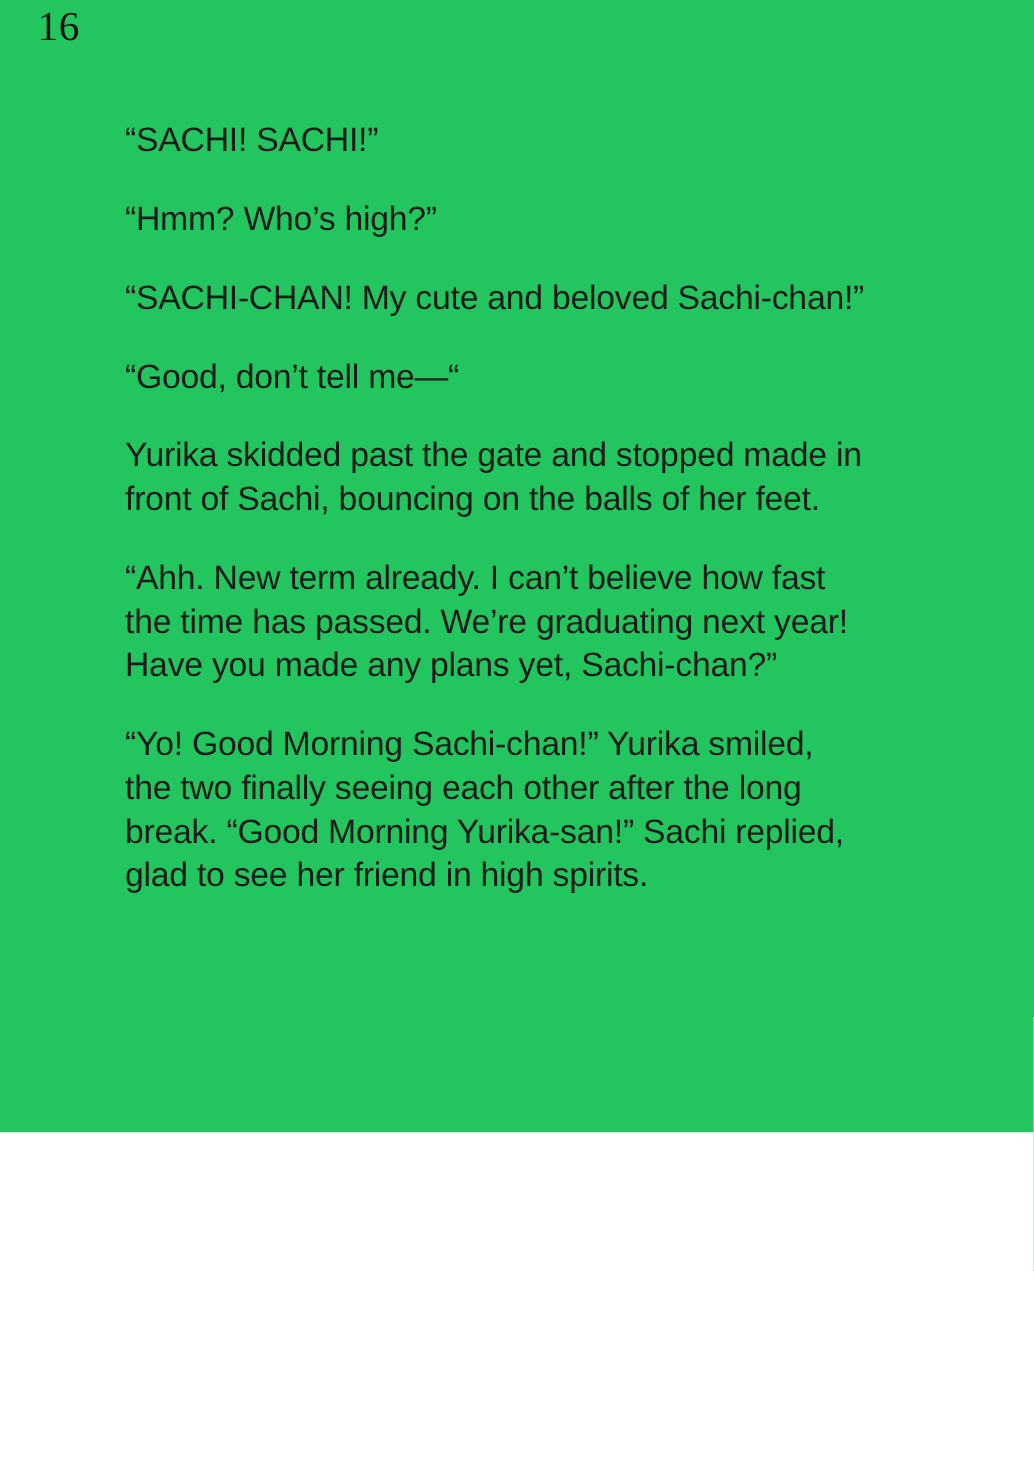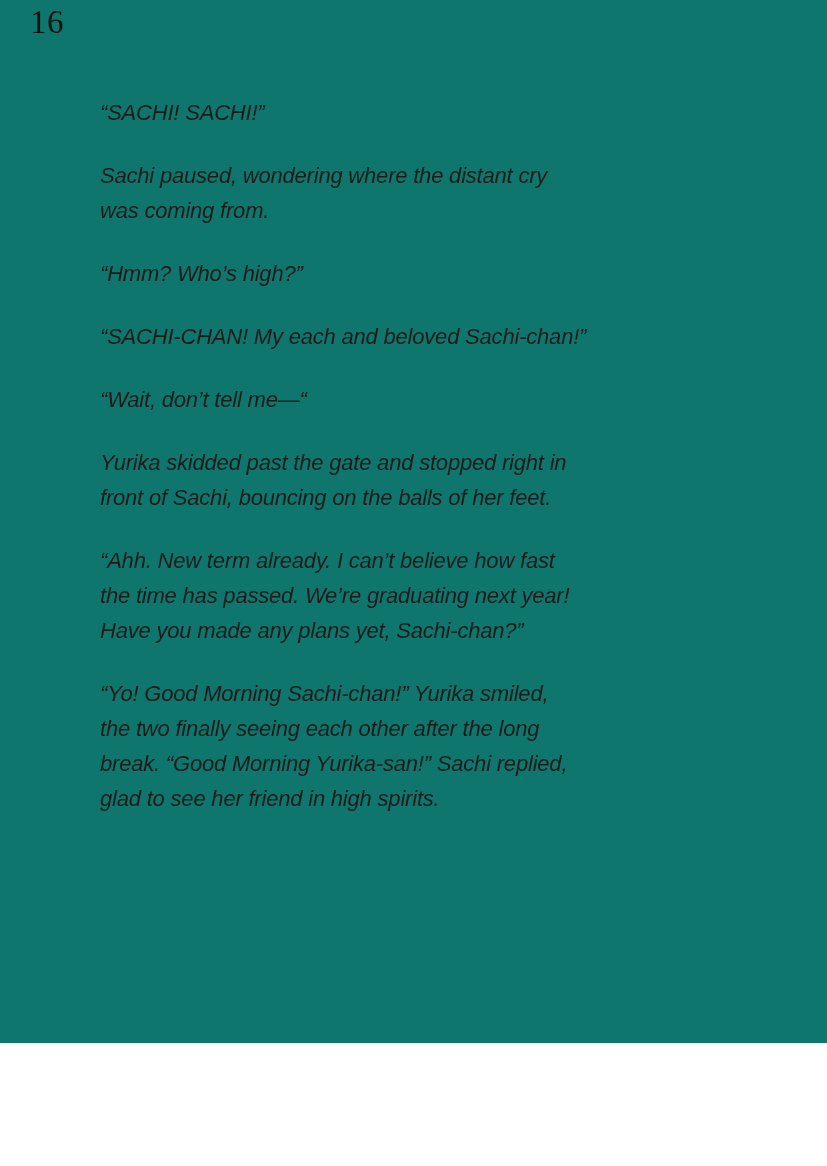--- a/index.html
+++ b/index.html
@@ -3,65 +3,62 @@
 <meta charset="utf-8">
 <style>
   html, body {
     margin: 0;
     padding: 0;
     background: #ffffff;
   }
   .page {
     position: relative;
     width: 827px;
-    height: 1043px;
-    background: #0f766e;
+    height: 906px;
+    background: #22c55e;
     overflow: hidden;
     font-family: "Liberation Sans", sans-serif;
   }
   .page-number {
     position: absolute;
     left: 30px;
     top: 4px;
     font-family: "Liberation Serif", serif;
     font-size: 33px;
     color: #111111;
     letter-spacing: 0.5px;
   }
   .content {
     position: absolute;
     left: 100px;
     top: 95px;
     width: 680px;
   }
   .para {
     font-family: "Liberation Sans", sans-serif;
-    font-size: 22px;
+    font-size: 27px;
     line-height: 35px;
     color: #1b1b1b;
     margin: 0 0 28px 0;
     white-space: pre-line;
     letter-spacing: -0.2px;
-    font-style: italic;
   }
 </style>
 </head>
 <body>
 
 <div class="page">
   <div class="page-number">16</div>
 
   <div class="content">
     <p class="para">“SACHI! SACHI!”</p>
-    <p class="para">Sachi paused, wondering where the distant cry
-was coming from.</p>
     <p class="para">“Hmm? Who’s high?”</p>
-    <p class="para">“SACHI-CHAN! My each and beloved Sachi-chan!”</p>
-    <p class="para">“Wait, don’t tell me—“</p>
-    <p class="para">Yurika skidded past the gate and stopped right in
+    <p class="para">“SACHI-CHAN! My cute and beloved Sachi-chan!”</p>
+    <p class="para">“Good, don’t tell me—“</p>
+    <p class="para">Yurika skidded past the gate and stopped made in
 front of Sachi, bouncing on the balls of her feet.</p>
     <p class="para">“Ahh. New term already. I can’t believe how fast
 the time has passed. We’re graduating next year!
 Have you made any plans yet, Sachi-chan?”</p>
     <p class="para">“Yo! Good Morning Sachi-chan!” Yurika smiled,
 the two finally seeing each other after the long
 break. “Good Morning Yurika-san!” Sachi replied,
 glad to see her friend in high spirits.</p>
   </div>
 </div>

